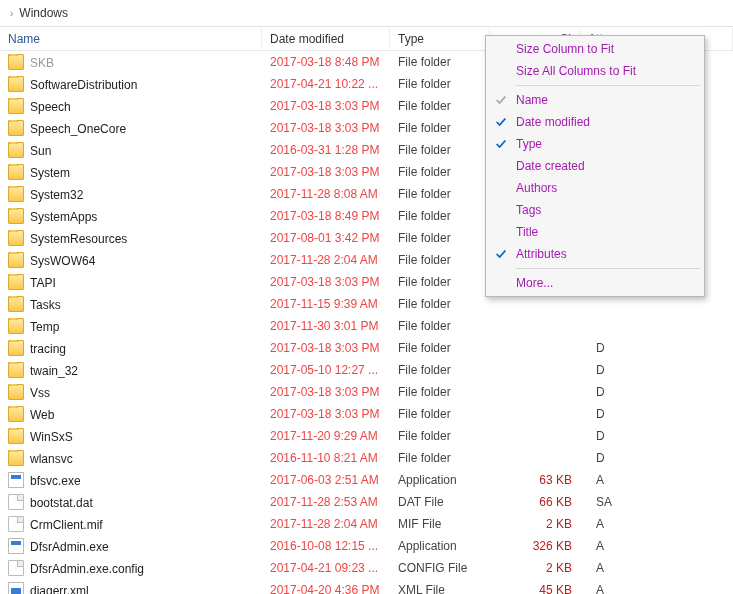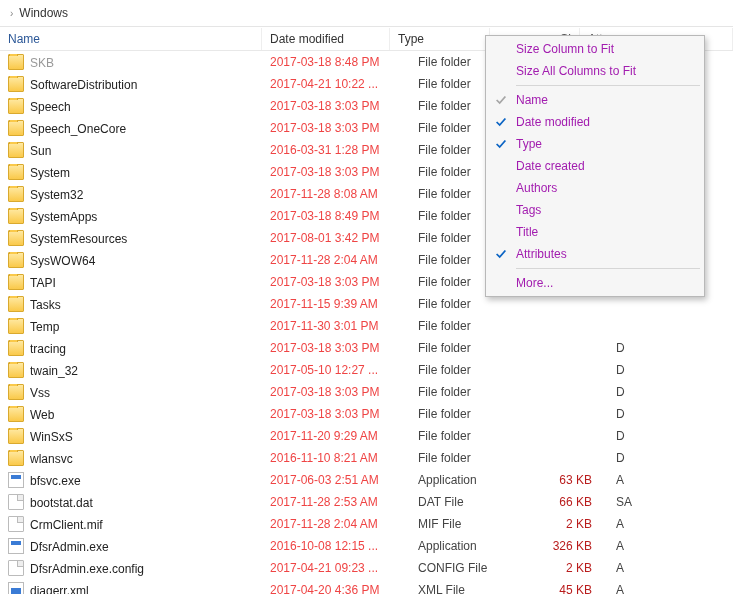--- a/index.html
+++ b/index.html
@@ -47,21 +47,21 @@
   .row {
     display: flex;
     height: 22px;
     align-items: center;
     font-size: 12px;
     color: #222;
   }
   .cell { padding: 0 8px; white-space: nowrap; overflow:hidden; text-overflow: clip;}
   .cell.name { width: 262px; display:flex; align-items:flex-end; gap:6px;}
   .cell.date { width: 128px; color:#ef4444;}
-  .cell.type { width: 100px; color:#444;margin-left:20px;}
+  .cell.type { width: 100px; color:#444;}
   .cell.size { width: 90px; text-align:right; color:#b91c1c;}
   .cell.attr { flex:1; color:#444; padding-left:16px;}
   .icon { width:16px; height:16px; flex-shrink:0; display:inline-block;}
   .icon-folder {
     background: linear-gradient(#ffe9a2,#fac94a);
     border:1px solid #d9a92e;
     border-radius:1px;
     position:relative;
   }
   .icon-folder::before{

